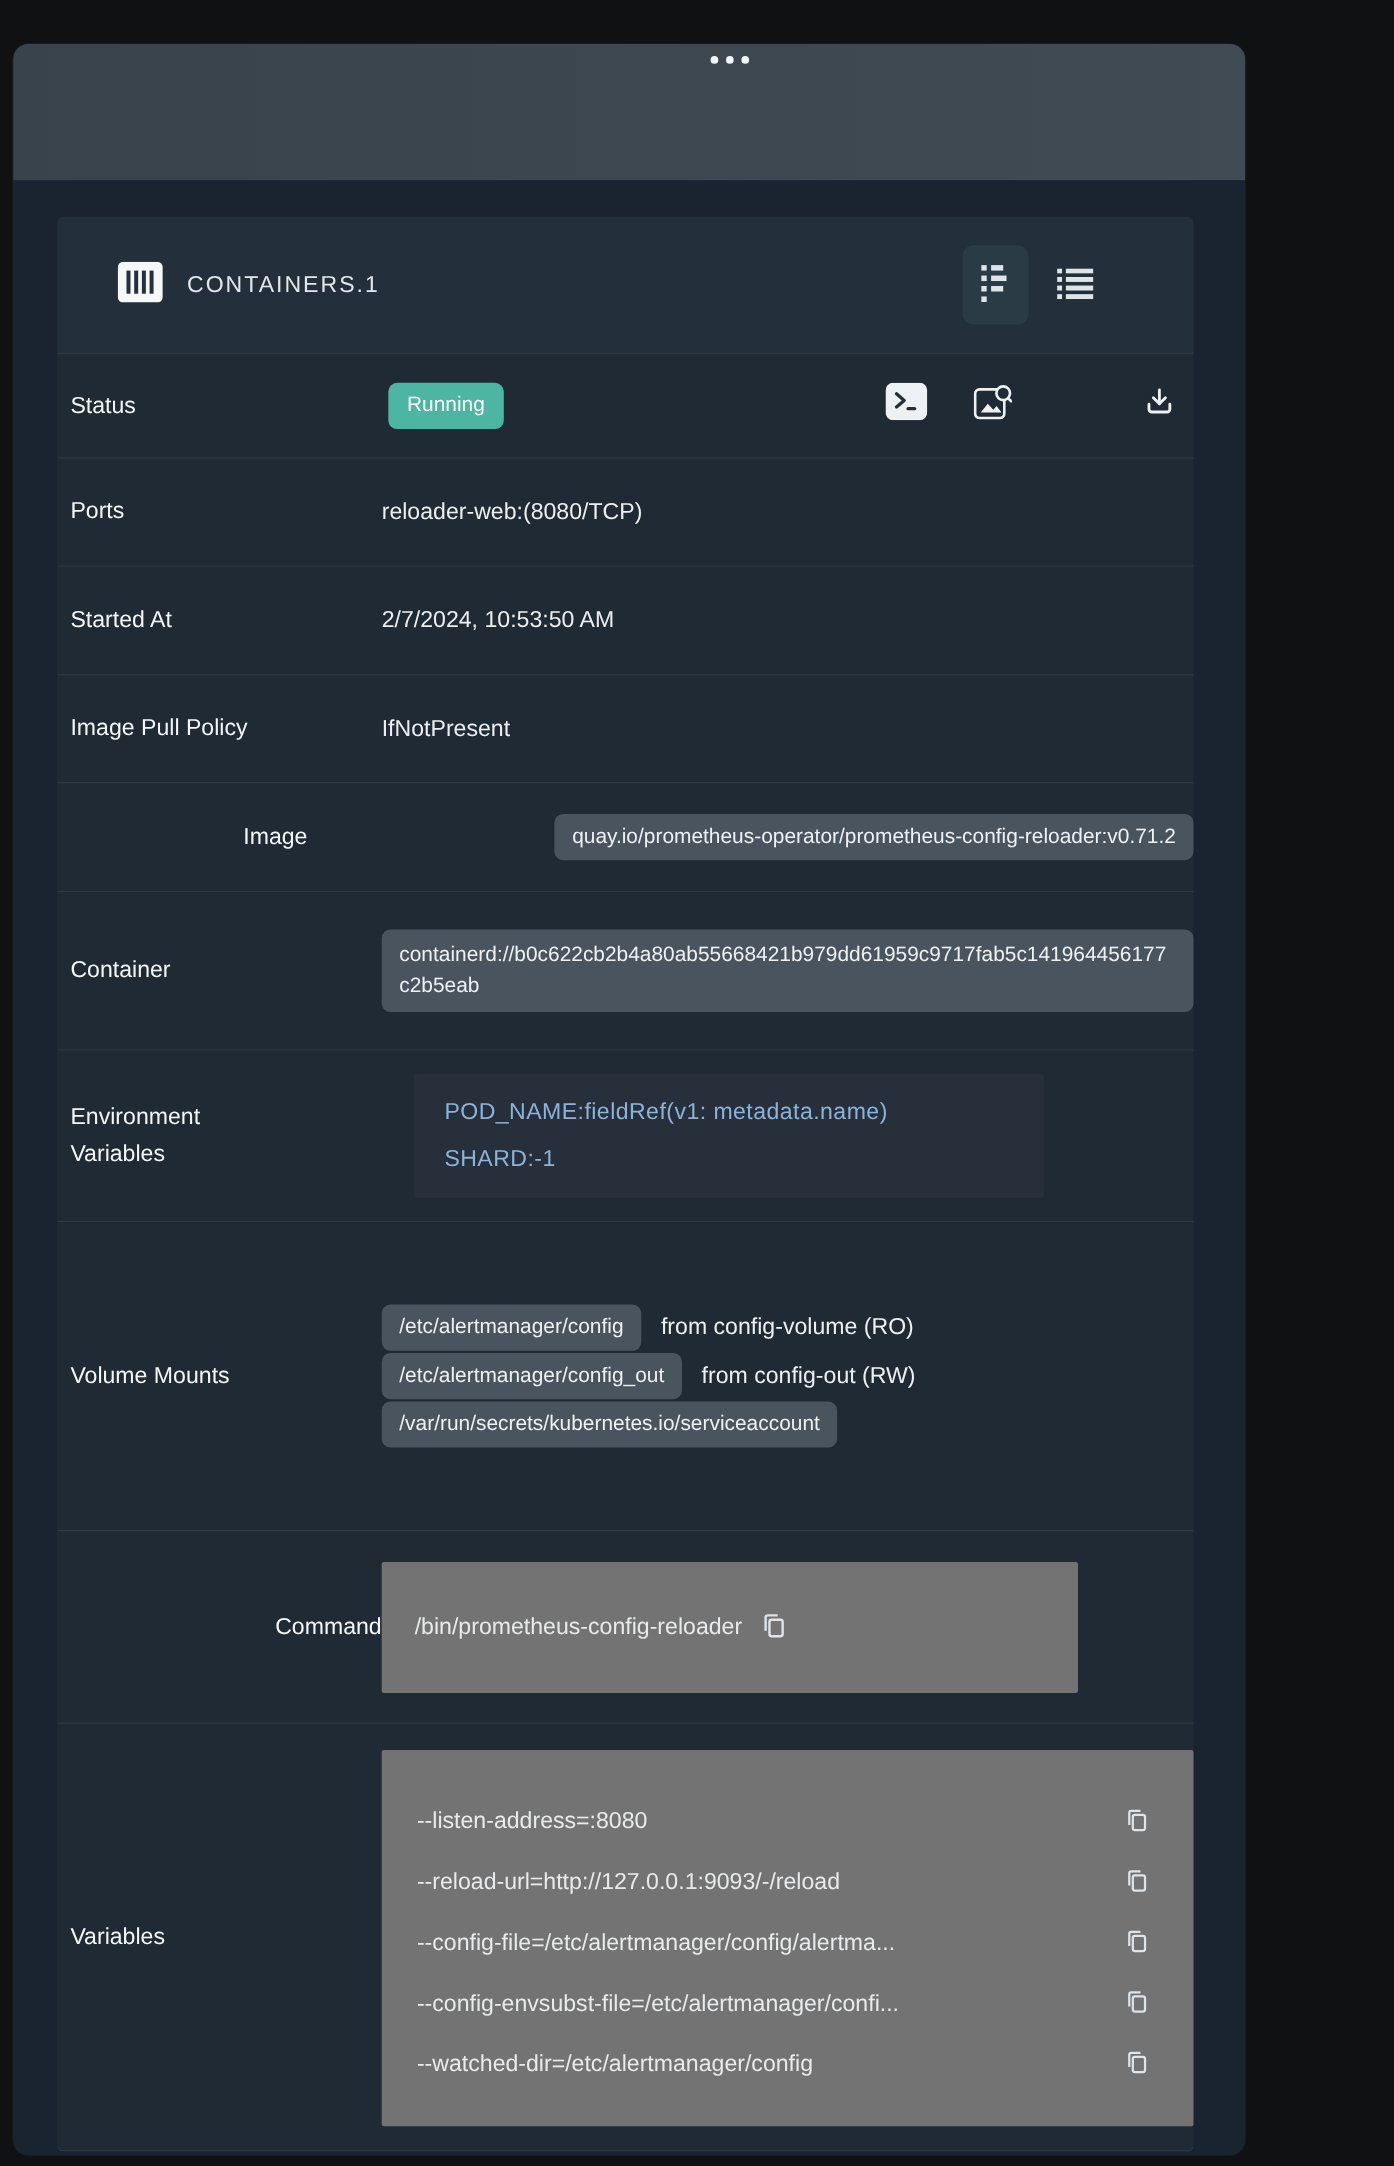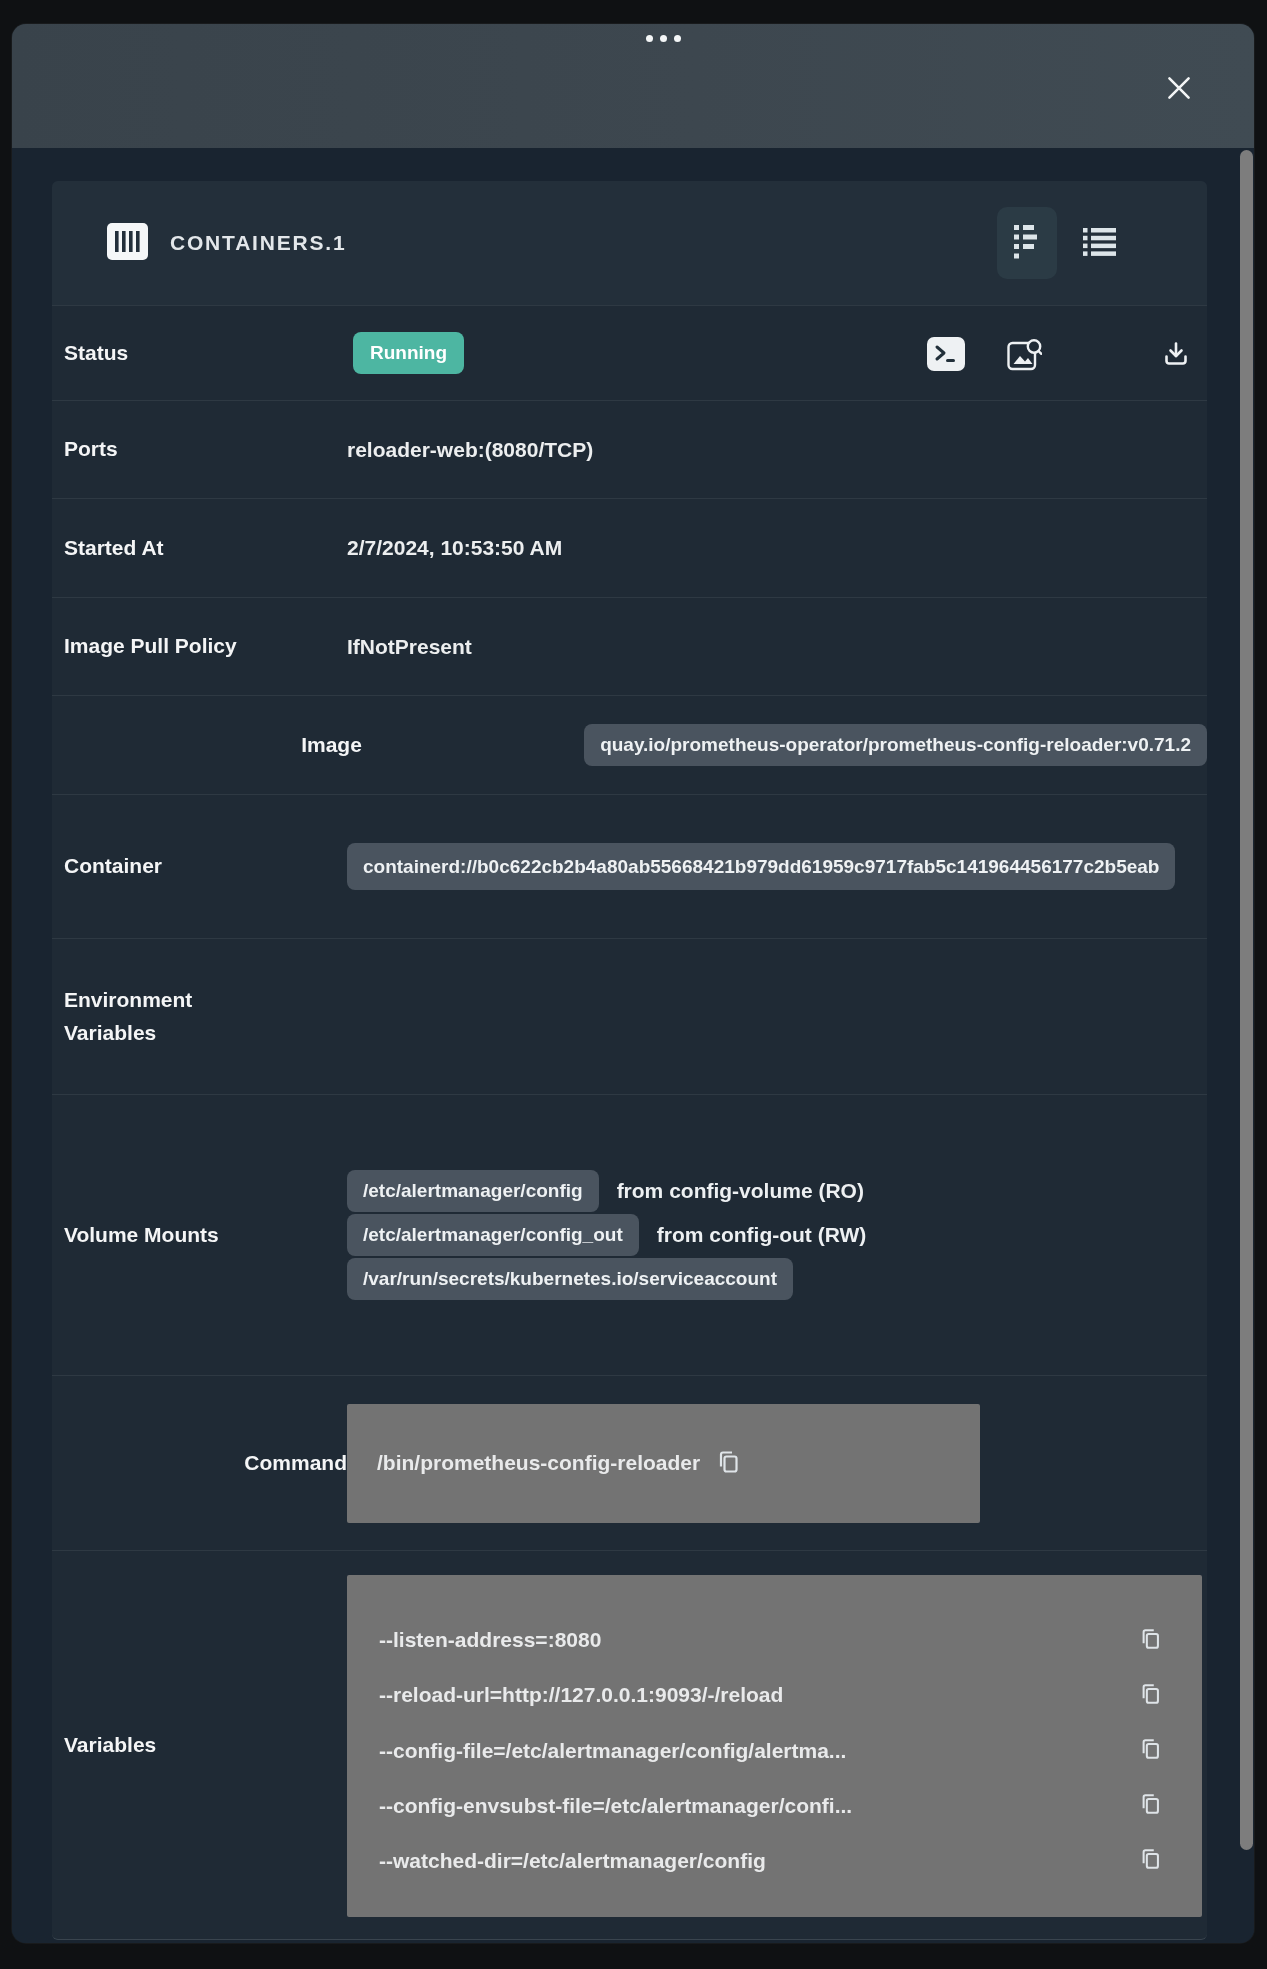--- a/index.html
+++ b/index.html
@@ -3,24 +3,23 @@
 <meta charset="utf-8">
 <style>
   html,body{margin:0;padding:0;}
   body{
     width:1267px;height:1969px;position:relative;overflow:hidden;
     background:#0f1113;
     font-family:"Liberation Sans","DejaVu Sans",sans-serif;
     -webkit-font-smoothing:antialiased;
   }
   .modal{
-    position:absolute;left:12px;top:24px;width:1242px;height:1919px;
+    position:absolute;left:12px;top:40px;width:1120px;height:1919px;
     border-radius:14px;background:#1a2530;overflow:hidden;
     box-shadow:0 0 0 1px rgba(255,255,255,0.04);
-    font-weight:bold;
   }
   
   .modal-header{
     position:relative;height:124px;
     background:linear-gradient(90deg,#39434b 0%,#3d474f 55%,#404b53 100%);
   }
   .drag-dots{position:absolute;left:634px;top:11px;display:flex;gap:7px;}
   .drag-dots .dot{width:7px;height:7px;border-radius:50%;background:#f4f6f7;}
   .close-btn{
     position:absolute;left:1148px;top:46px;width:38px;height:38px;
@@ -64,21 +63,21 @@
   .row-ports{height:98px;}
   .row-started{height:99px;}
   .row-ipp{height:98px;}
   .row-image{height:99px;justify-content:flex-end;}
   .row-container{height:144px;}
   .row-env{height:156px;gap:29px;}
   .row-volumes{height:281px;}
   .row-command{height:175px;text-align:right;}
   .row-args{height:390px;}
   .row-env .row-label span{display:inline-block;max-width:170px;}
-  .status-content{flex:1;display:flex;align-items:flex-end;}
+  .status-content{flex:1;display:flex;align-items:flex-start;}
   .badge-running{
     display:inline-block;background:#4db6a2;color:#ffffff;font-size:19px;
     padding:10px 17px;border-radius:8px;margin-left:6px;
   }
   .status-actions{margin-left:auto;display:flex;align-items:center;margin-right:17px;}
   .icon-btn{background:transparent;border:none;padding:0;cursor:pointer;display:flex;align-items:center;}
   .gap-terminal{margin-right:42px;}
   .gap-search{margin-right:120px;}
   .pill{
     display:inline-block;background:#4a545f;color:#eef1f3;font-size:19px;
@@ -239,20 +238,24 @@
 
       <div class="row row-container">
         <div class="row-label">Container</div>
         <span class="pill breakable">containerd://b0c622cb2b4a80ab55668421b979dd61959c9717fab5c141964456177c2b5eab</span>
       </div>
 
       <div class="row row-env">
         <div class="row-label">
           <span>Environment Variables</span>
         </div>
+        <div class="env-panel">
+          <div class="env-line">POD_NAME:fieldRef(v1: metadata.name)</div>
+          <div class="env-line">SHARD:-1</div>
+        </div>
       </div>
 
       <div class="row row-volumes">
         <div class="row-label">Volume Mounts</div>
         <div class="mounts">
           <div class="mount-row">
             <span class="pill">/etc/alertmanager/config</span>
             <span class="mount-source">from config-volume (RO)</span>
           </div>
           <div class="mount-row">

